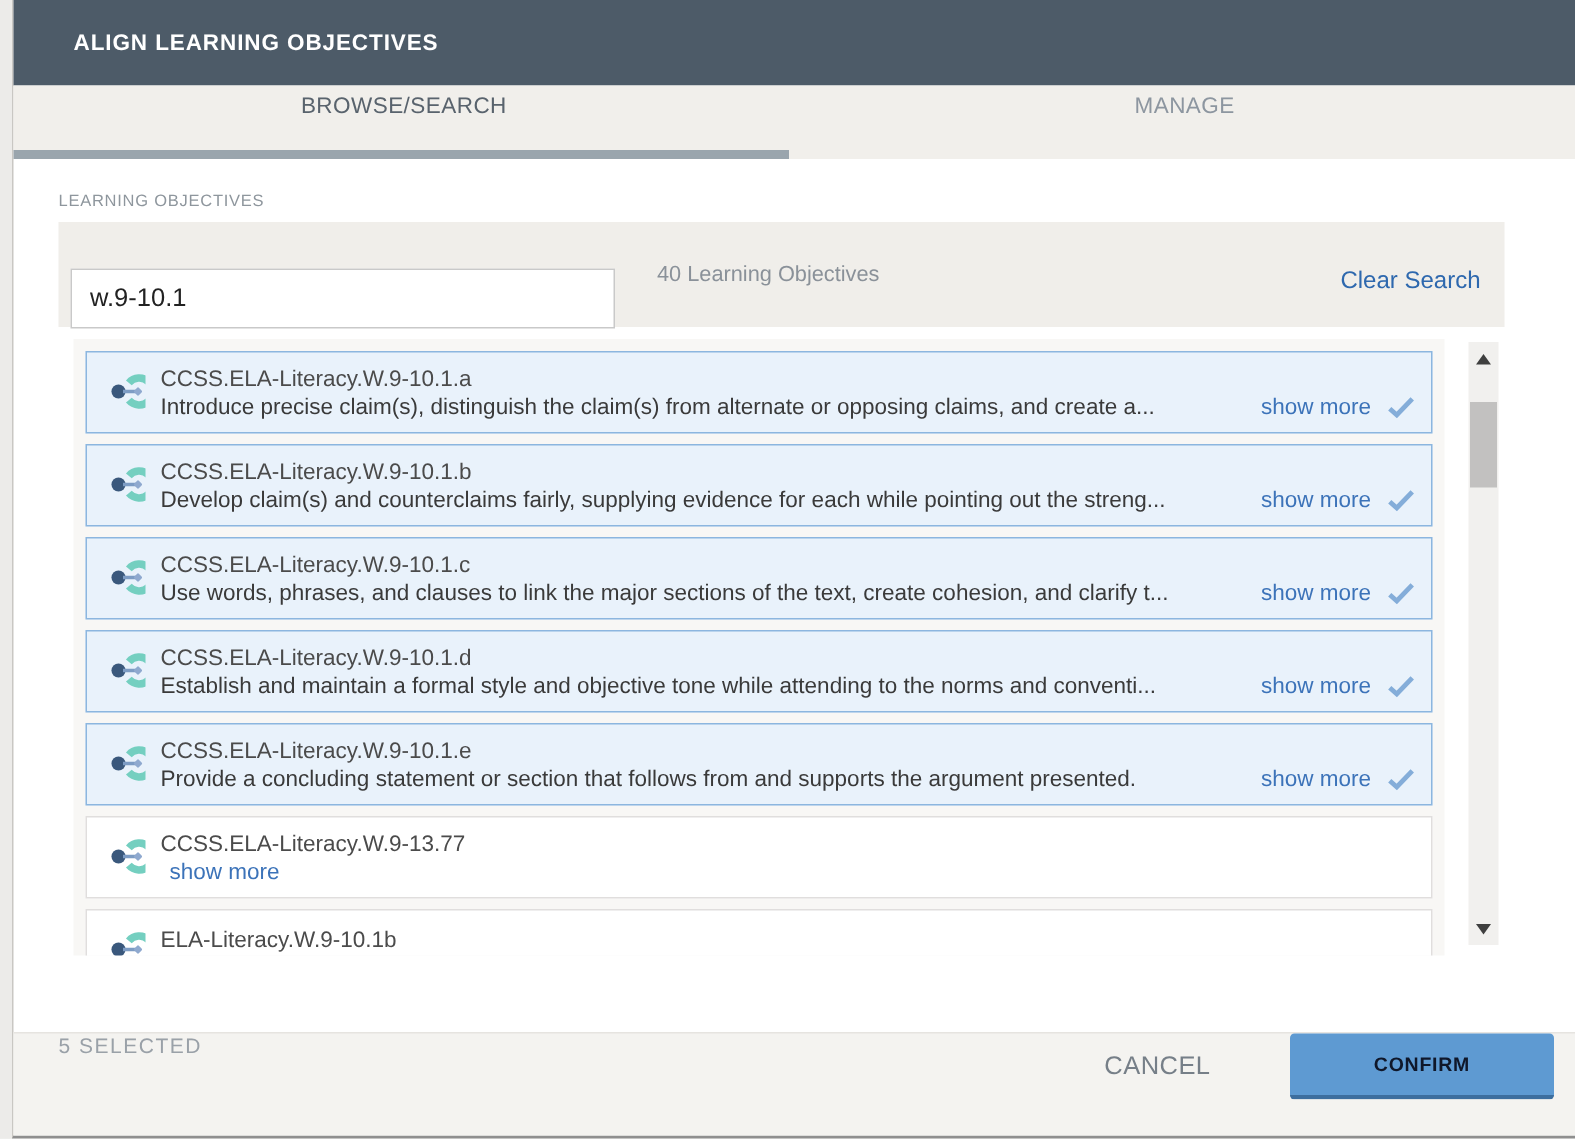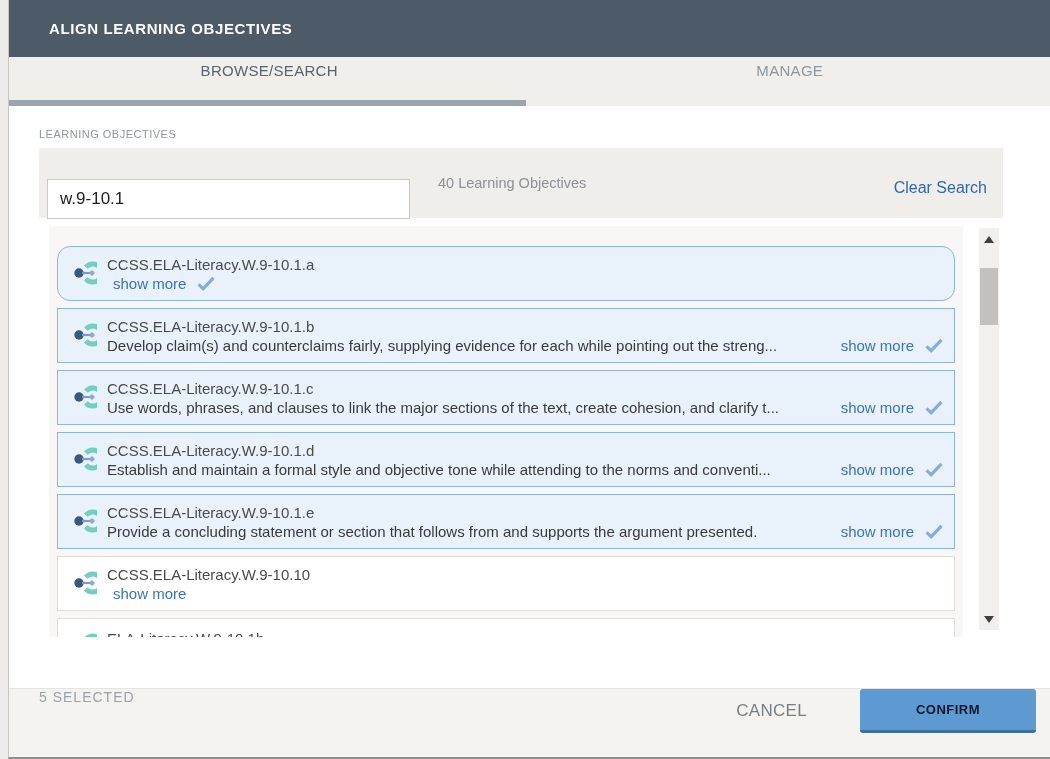--- a/index.html
+++ b/index.html
@@ -29,21 +29,21 @@
   .results-count { position:absolute; left:399px; top:0; height:70px; display:flex;
     align-items:center; color:#8a9199; font-size:14.5px; }
   .clear-search { position:absolute; right:16px; top:0; height:80px; display:flex;
     align-items:center; color:#2e68ae; font-size:16px; cursor:pointer; }
 
   
   .list-region { position:absolute; left:40px; top:226px; width:914px; height:411px;
     background:#f8f7f5; overflow:hidden; }
   .obj-row { margin:0 8px 7px 8px; height:55px; background:#fff;
     border:1px solid #e0dedd; display:flex; align-items:center; cursor:pointer; }
-  .obj-row:first-child { margin-top:20px;border-radius:13px; }
+  .obj-row:first-child { margin-top:8px; }
   .obj-row.selected { background:#e9f2fb; border-color:#8cb6df; }
   .obj-icon { width:30px; height:27px; margin:0 10px 0 9px; flex:none; }
   .obj-text { flex:1; min-width:0; padding-right:2px; }
   .obj-code { font-size:15px; color:#4b4b4b; line-height:19px; white-space:nowrap; overflow:hidden; }
   .desc-line { display:flex; align-items:baseline; line-height:19px; }
   .obj-desc { flex:1; min-width:0; overflow:hidden; white-space:nowrap;
     text-overflow:ellipsis; font-size:15px; color:#3a3a3a; }
   .show-more { font-size:15px; color:#3c73b9; white-space:nowrap; margin-left:6px; cursor:pointer; }
   .check-icon { width:20px; height:15px; margin:0 8px 0 10px; flex:none; align-self:center; }
 
@@ -103,20 +103,21 @@
       <div class="obj-row selected">
     <svg class="obj-icon" viewBox="0 0 30 27">
       <path d="M 18.9 18.8 A 9 9 0 1 0 18.9 7.2" fill="none" stroke="#74cfc0" stroke-width="5"></path>
       <circle cx="12" cy="13" r="4.7" fill="#3a587c"></circle>
       <line x1="15" y1="13" x2="24" y2="13" stroke="#7d9cc4" stroke-width="2.2"></line>
       <rect x="22.8" y="10.8" width="4.4" height="4.4" rx="1" fill="#8fa9cf" transform="rotate(45 25 13)"></rect>
     </svg>
     <div class="obj-text">
       <div class="obj-code">CCSS.ELA-Literacy.W.9-10.1.a</div>
       <div class="desc-line">
+        <span class="obj-desc">Introduce precise claim(s), distinguish the claim(s) from alternate or opposing claims, and create a...</span>
         <span class="show-more">show more</span>
         <svg class="check-icon" viewBox="0 0 20 16">
           <polyline points="2,9 7,13.5 18,2" fill="none" stroke="#84add9" stroke-width="3.4"></polyline>
         </svg>
       </div>
     </div>
   </div>
       <div class="obj-row selected">
     <svg class="obj-icon" viewBox="0 0 30 27">
       <path d="M 18.9 18.8 A 9 9 0 1 0 18.9 7.2" fill="none" stroke="#74cfc0" stroke-width="5"></path>
@@ -190,21 +191,21 @@
     </div>
   </div>
       <div class="obj-row">
     <svg class="obj-icon" viewBox="0 0 30 27">
       <path d="M 18.9 18.8 A 9 9 0 1 0 18.9 7.2" fill="none" stroke="#74cfc0" stroke-width="5"></path>
       <circle cx="12" cy="13" r="4.7" fill="#3a587c"></circle>
       <line x1="15" y1="13" x2="24" y2="13" stroke="#7d9cc4" stroke-width="2.2"></line>
       <rect x="22.8" y="10.8" width="4.4" height="4.4" rx="1" fill="#8fa9cf" transform="rotate(45 25 13)"></rect>
     </svg>
     <div class="obj-text">
-      <div class="obj-code">CCSS.ELA-Literacy.W.9-10.10</div>
+      <div class="obj-code">CCSS.ELA-Literacy.W.9-13.77</div>
       <div class="desc-line">
         <span class="show-more">show more</span>
         <svg class="check-icon" viewBox="0 0 20 16" style="visibility: hidden;">
           <polyline points="2,9 7,13.5 18,2" fill="none" stroke="#84add9" stroke-width="3.4"></polyline>
         </svg>
       </div>
     </div>
   </div>
       <div class="obj-row">
     <svg class="obj-icon" viewBox="0 0 30 27">

